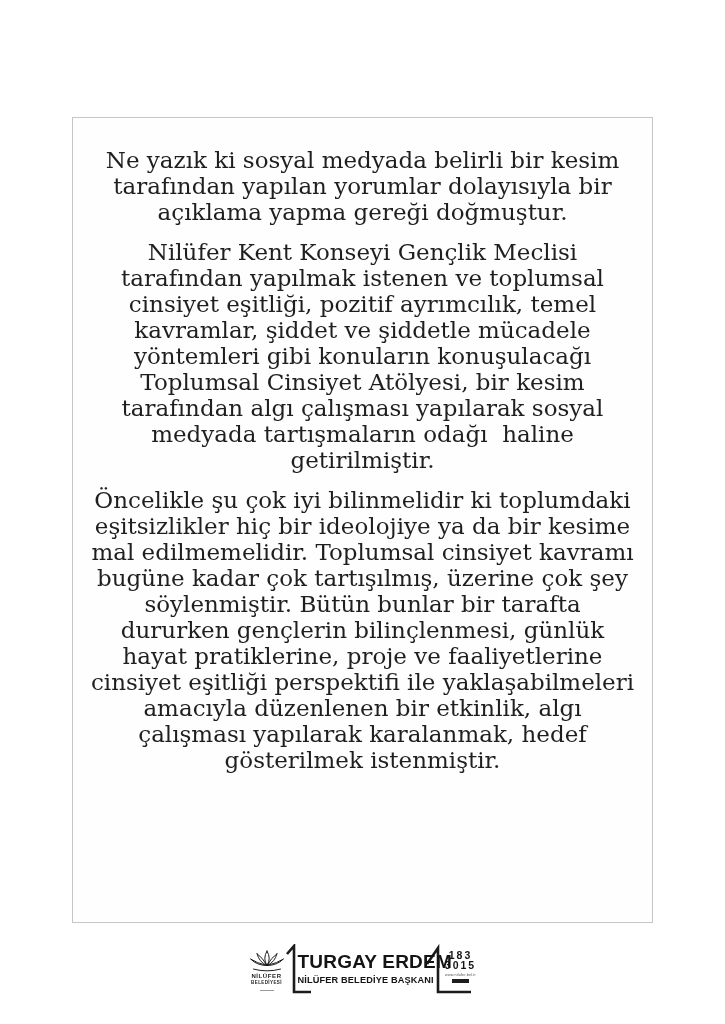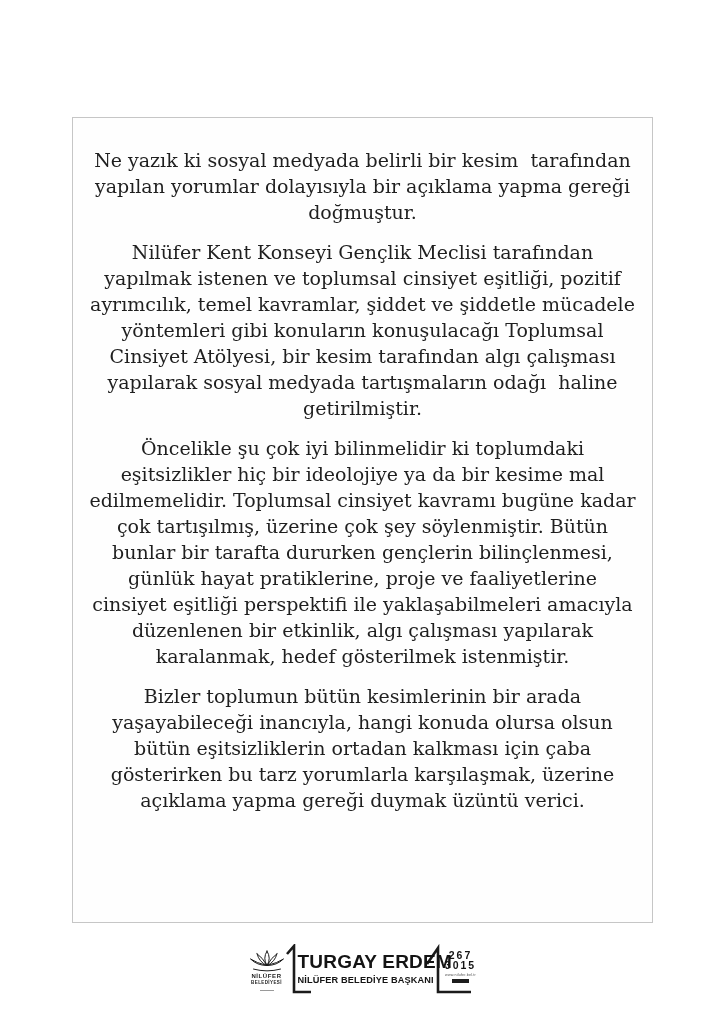--- a/index.html
+++ b/index.html
@@ -8,21 +8,21 @@
     background:#ffffff;
     font-family:"DejaVu Serif", serif;
   }
   .card{
     position:absolute;left:72px;top:117px;width:581px;height:806px;
     box-sizing:border-box;border:1px solid #c6c6c6;background:#fefefe;
     padding:29px 16px;
   }
   .para{
     margin:0 0 14px 0;
-    font-size:19px;line-height:26px;text-align:center;color:#1f1f1f;
+    font-size:23px;line-height:26px;text-align:center;color:#1f1f1f;
     white-space:pre-wrap;
   }
   
   .sig{
     position:absolute;top:944px;left:50%;transform:translateX(-50%);
     width:244px;height:72px;color:#161616;
     font-family:"Liberation Sans", sans-serif;
   }
   .sig-lines{position:absolute;left:0;top:0;width:244px;height:72px;}
   .logo{position:absolute;left:6px;top:5px;width:40px;text-align:center;}
@@ -46,21 +46,20 @@
 </style>
 </head>
 <body>
 
 <div class="page">
 
   <div class="card">
     <p class="para">Ne yazık ki sosyal medyada belirli bir kesim  tarafından yapılan yorumlar dolayısıyla bir açıklama yapma gereği doğmuştur.</p>
     <p class="para">Nilüfer Kent Konseyi Gençlik Meclisi tarafından yapılmak istenen ve toplumsal cinsiyet eşitliği, pozitif ayrımcılık, temel kavramlar, şiddet ve şiddetle mücadele yöntemleri gibi konuların konuşulacağı Toplumsal Cinsiyet Atölyesi, bir kesim tarafından algı çalışması yapılarak sosyal medyada tartışmaların odağı  haline getirilmiştir.</p>
     <p class="para">Öncelikle şu çok iyi bilinmelidir ki toplumdaki eşitsizlikler hiç bir ideolojiye ya da bir kesime mal edilmemelidir. Toplumsal cinsiyet kavramı bugüne kadar çok tartışılmış, üzerine çok şey söylenmiştir. Bütün bunlar bir tarafta dururken gençlerin bilinçlenmesi, günlük hayat pratiklerine, proje ve faaliyetlerine cinsiyet eşitliği perspektifi ile yaklaşabilmeleri amacıyla düzenlenen bir etkinlik, algı çalışması yapılarak karalanmak, hedef gösterilmek istenmiştir.</p>
-    <p class="para">Bizler toplumun bütün kesimlerinin bir arada yaşayabileceği inancıyla, hangi konuda olursa olsun bütün eşitsizliklerin ortadan kalkması için çaba gösterirken bu tarz yorumlarla karşılaşmak, üzerine açıklama yapma gereği duymak üzüntü verici.</p>
   </div>
 
   <div class="sig">
 
     <svg class="sig-lines" viewBox="0 0 244 72" xmlns="http://www.w3.org/2000/svg">
 
       <path d="M46,10 L53,2 L53,48 L70,48" fill="none" stroke="#1b1b1b" stroke-width="2.6"></path>
 
       <path d="M186,20 L197,4 L197,48 L230,48" fill="none" stroke="#1b1b1b" stroke-width="2.6"></path>
     </svg>
@@ -80,21 +79,21 @@
       <div class="logo-line2">BELEDİYESİ</div>
       <div class="logo-script"></div>
     </div>
 
     <div class="namewrap">
       <div class="mayor-name">TURGAY ERDEM</div>
       <div class="mayor-title">NİLÜFER BELEDİYE BAŞKANI</div>
     </div>
 
     <div class="phone">
-      <div class="phone-line">267</div>
+      <div class="phone-line">183</div>
       <div class="phone-line">3015</div>
       <div class="web">www.nilufer.bel.tr</div>
       <div class="social-bar"></div>
     </div>
 
   </div>
 
 </div>
 
 </body></html>

